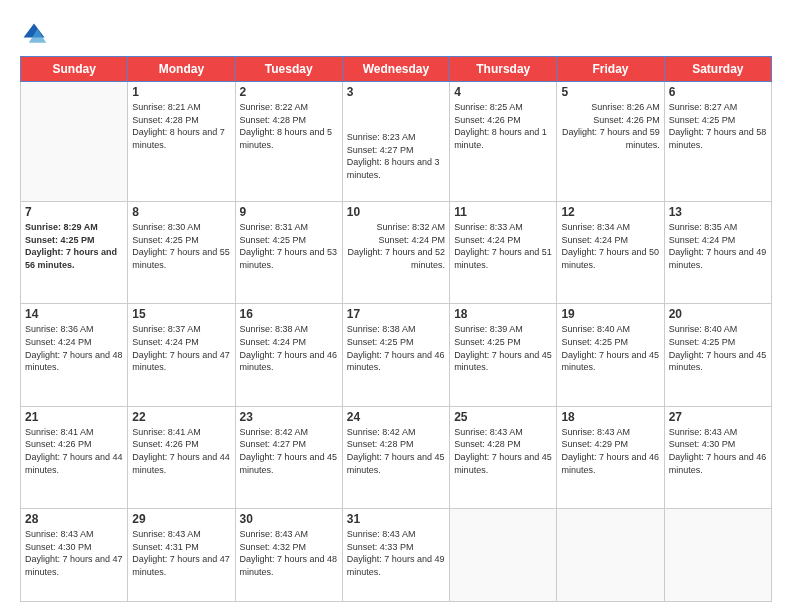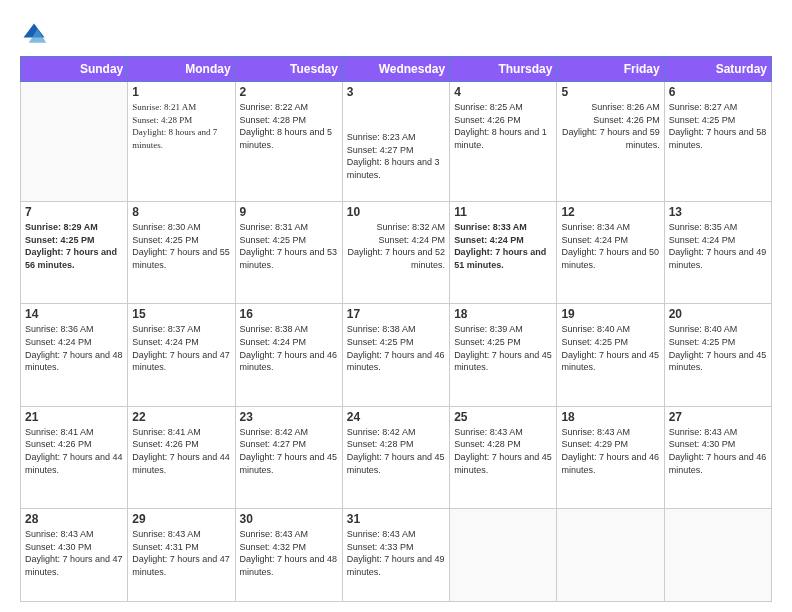--- a/index.html
+++ b/index.html
@@ -62,26 +62,26 @@
       color: #555;
     }
     .calendar {
       flex: 1;
       border: 1px solid #ccc;
       border-collapse: collapse;
       width: 100%;
       table-layout: fixed;
     }
     .calendar th {
-      background: #8b5cf6;
+      background: #ef4444;
       color: #fff;
       font-size: 12px;
       font-weight: bold;
       padding: 5px 4px;
-      text-align: right;
+      text-align: center;
       border: 1px solid #5580cc;
     }
     .calendar td {
       border: 1px solid #ccc;
       vertical-align: top;
       padding: 3px 4px;
       font-size: 9.5px;
       color: #333;
       height: 88px;
     }
@@ -135,21 +135,21 @@
           <th>Thursday</th>
           <th>Friday</th>
           <th>Saturday</th>
         </tr>
     </thead>
     <tbody id="calendar-body">
     <tr>
           <td class="empty-cell"></td>
           <td>
             <span class="day-num">1</span>
-            <div class="day-detail" style="white-space: pre-line; font-family: Liberation Serif, serif;">Sunrise: 8:21 AM
+            <div class="day-detail" style="white-space: pre-line;">Sunrise: 8:21 AM
 Sunset: 4:28 PM
 Daylight: 8 hours and 7 minutes.</div>
           </td>
           <td>
             <span class="day-num">2</span>
             <div class="day-detail" style="white-space: pre-line;">Sunrise: 8:22 AM
 Sunset: 4:28 PM
 Daylight: 8 hours and 5 minutes.</div>
           </td>
           <td>
@@ -197,21 +197,21 @@
 Daylight: 7 hours and 53 minutes.</div>
           </td>
           <td>
             <span class="day-num">10</span>
             <div class="day-detail" style="white-space: pre-line; text-align: right;">Sunrise: 8:32 AM
 Sunset: 4:24 PM
 Daylight: 7 hours and 52 minutes.</div>
           </td>
           <td>
             <span class="day-num">11</span>
-            <div class="day-detail" style="white-space: pre-line; font-weight: bold;">Sunrise: 8:33 AM
+            <div class="day-detail" style="white-space: pre-line;">Sunrise: 8:33 AM
 Sunset: 4:24 PM
 Daylight: 7 hours and 51 minutes.</div>
           </td>
           <td>
             <span class="day-num">12</span>
             <div class="day-detail" style="white-space: pre-line;">Sunrise: 8:34 AM
 Sunset: 4:24 PM
 Daylight: 7 hours and 50 minutes.</div>
           </td>
           <td>

